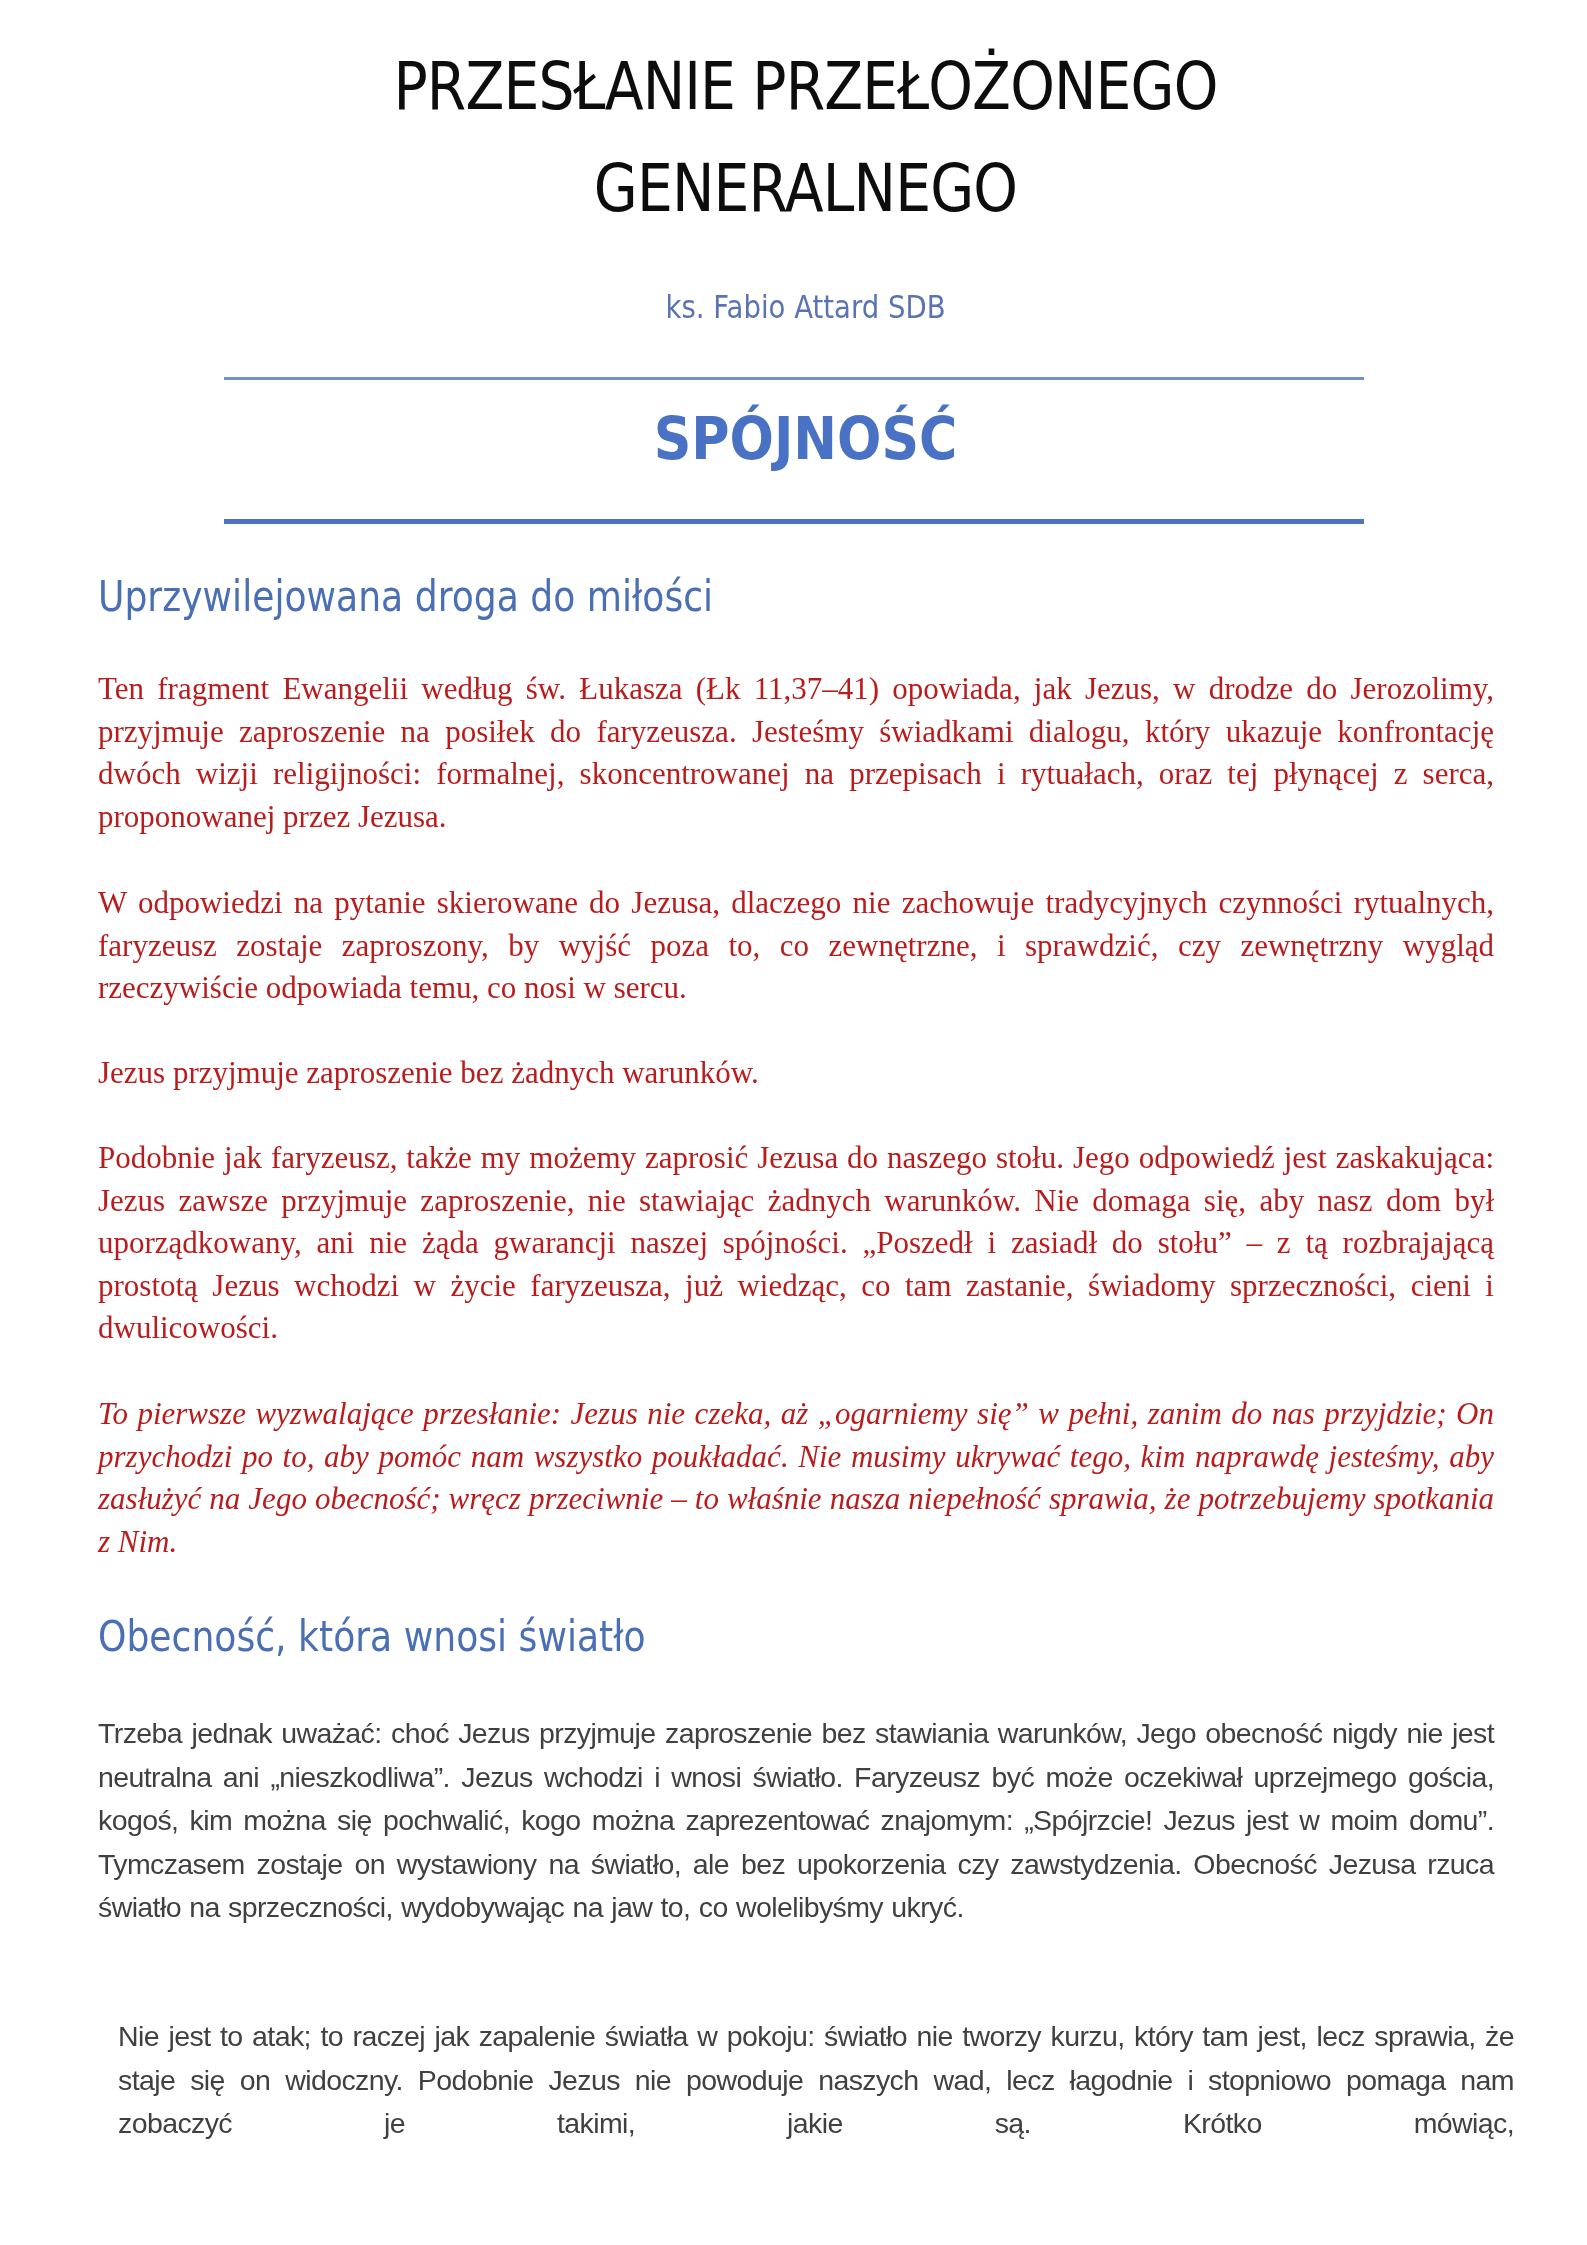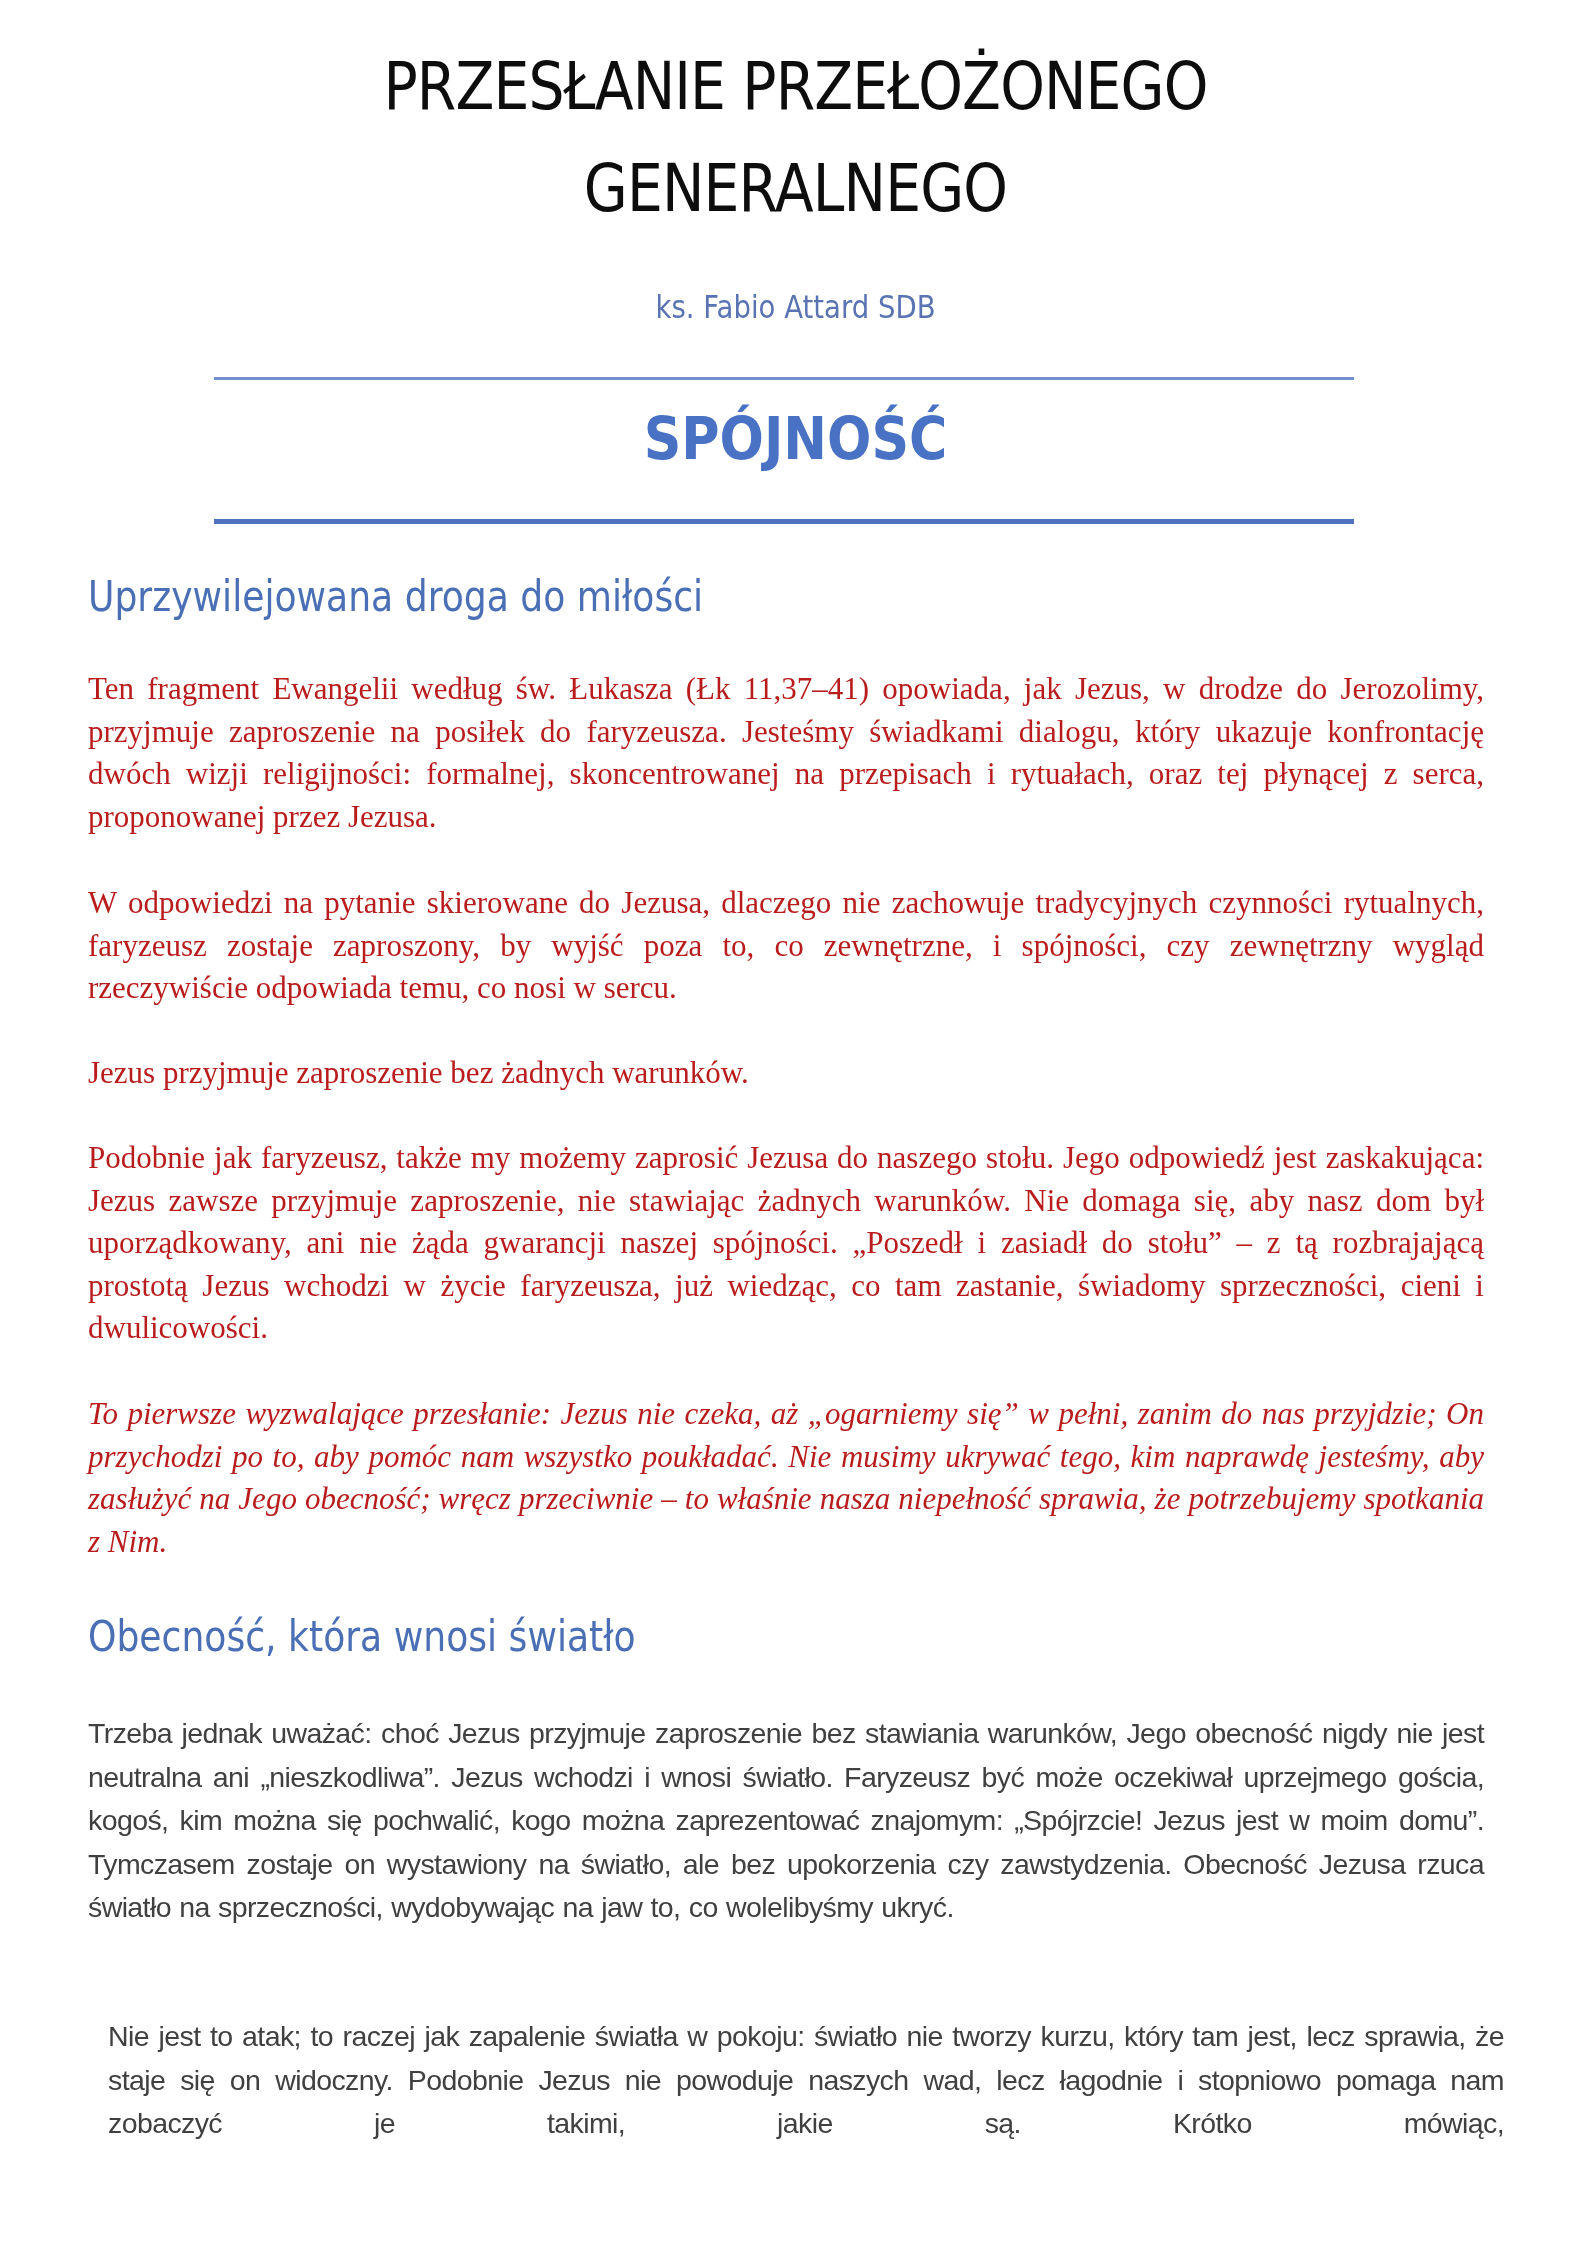--- a/index.html
+++ b/index.html
@@ -9,21 +9,21 @@
   }
   body {
     width: 1587px;
     height: 2245px;
     overflow: hidden;
     position: relative;
     color: #111111;
   }
   .page {
     position: absolute;
-    left: 2px; top: 0;
+    left: 12px; top: 0;
     width: 1310px;
     height: 2245px;
   }
   .title {
     position: absolute;
     left: 0; width: 1587px;
     text-align: center;
     font-family: "DejaVu Sans", sans-serif;
     font-weight: normal;
     font-size: 66px;
@@ -120,21 +120,21 @@
   <h1 class="title title-line2">GENERALNEGO</h1>
 
   <p class="author">ks. Fabio Attard SDB</p>
 
   <div class="rule rule-top"></div>
   <h2 class="subject">SPÓJNOŚĆ</h2>
   <div class="rule rule-bottom"></div>
 
   <h3 class="section-heading h1">Uprzywilejowana droga do miłości</h3>
   <p class="para serif p1">Ten fragment Ewangelii według św. Łukasza (Łk 11,37–41) opowiada, jak Jezus, w drodze do Jerozolimy, przyjmuje zaproszenie na posiłek do faryzeusza. Jesteśmy świadkami dialogu, który ukazuje konfrontację dwóch wizji religijności: formalnej, skoncentrowanej na przepisach i rytuałach, oraz tej płynącej z serca, proponowanej przez Jezusa.</p>
-  <p class="para serif p2">W odpowiedzi na pytanie skierowane do Jezusa, dlaczego nie zachowuje tradycyjnych czynności rytualnych, faryzeusz zostaje zaproszony, by wyjść poza to, co zewnętrzne, i spójności, czy zewnętrzny wygląd rzeczywiście odpowiada temu, co nosi w sercu.</p>
+  <p class="para serif p2">W odpowiedzi na pytanie skierowane do Jezusa, dlaczego nie zachowuje tradycyjnych czynności rytualnych, faryzeusz zostaje zaproszony, by wyjść poza to, co zewnętrzne, i sprawdzić, czy zewnętrzny wygląd rzeczywiście odpowiada temu, co nosi w sercu.</p>
   <p class="para serif p3">Jezus przyjmuje zaproszenie bez żadnych warunków.</p>
   <p class="para serif p4">Podobnie jak faryzeusz, także my możemy zaprosić Jezusa do naszego stołu. Jego odpowiedź jest zaskakująca: Jezus zawsze przyjmuje zaproszenie, nie stawiając żadnych warunków. Nie domaga się, aby nasz dom był uporządkowany, ani nie żąda gwarancji naszej spójności. „Poszedł i zasiadł do stołu” – z tą rozbrajającą prostotą Jezus wchodzi w życie faryzeusza, już wiedząc, co tam zastanie, świadomy sprzeczności, cieni i dwulicowości.</p>
   <p class="para serif p5">To pierwsze wyzwalające przesłanie: Jezus nie czeka, aż „ogarniemy się” w pełni, zanim do nas przyjdzie; On przychodzi po to, aby pomóc nam wszystko poukładać. Nie musimy ukrywać tego, kim naprawdę jesteśmy, aby zasłużyć na Jego obecność; wręcz przeciwnie – to właśnie nasza niepełność sprawia, że potrzebujemy spotkania z Nim.</p>
 
   <h3 class="section-heading h2">Obecność, która wnosi światło</h3>
   <p class="para sans p6">Trzeba jednak uważać: choć Jezus przyjmuje zaproszenie bez stawiania warunków, Jego obecność nigdy nie jest neutralna ani „nieszkodliwa”. Jezus wchodzi i wnosi światło. Faryzeusz być może oczekiwał uprzejmego gościa, kogoś, kim można się pochwalić, kogo można zaprezentować znajomym: „Spójrzcie! Jezus jest w moim domu”. Tymczasem zostaje on wystawiony na światło, ale bez upokorzenia czy zawstydzenia. Obecność Jezusa rzuca światło na sprzeczności, wydobywając na jaw to, co wolelibyśmy ukryć.</p>
   <p class="para sans p7" style="text-align-last: justify;">Nie jest to atak; to raczej jak zapalenie światła w pokoju: światło nie tworzy kurzu, który tam jest, lecz sprawia, że staje się on widoczny. Podobnie Jezus nie powoduje naszych wad, lecz łagodnie i stopniowo pomaga nam zobaczyć je takimi, jakie są. Krótko mówiąc,</p>
 
 </div>
 

